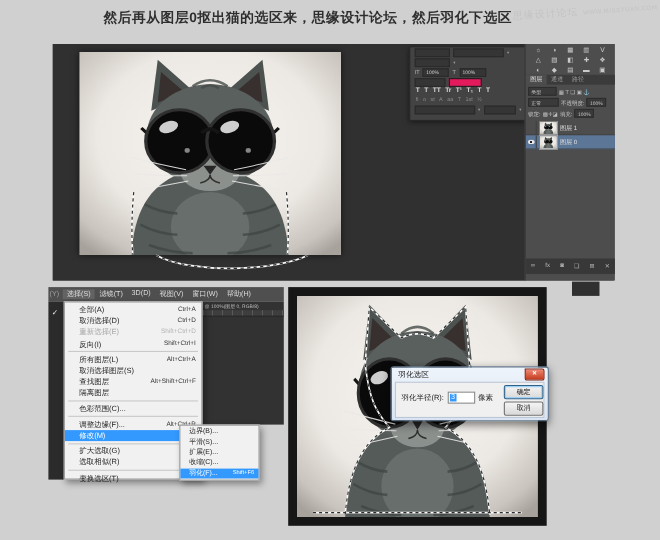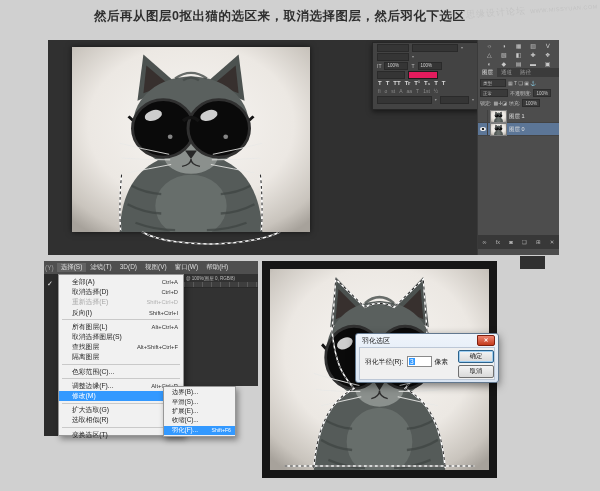--- a/index.html
+++ b/index.html
@@ -155,21 +155,21 @@
     </symbol>
     <symbol id="cat-ants-partial" viewBox="0 0 240 200" preserveAspectRatio="none">
       <path class="ants-w" d="M50,138 C48,160 48,182 49,199 M190,138 C192,160 192,182 191,199"></path>
       <path class="ants-b" d="M50,138 C48,160 48,182 49,199 M190,138 C192,160 192,182 191,199"></path>
     </symbol>
   </defs>
 </svg>
 
 <div class="stage">
 
-  <div class="abs caption">然后再从图层0抠出猫的选区来，取消选择图层，然后羽化下选区</div>
+  <div class="abs caption">然后再从图层0抠出猫的选区来，思缘设计论坛，然后羽化下选区</div>
   <div class="abs watermark">
     <span class="wm-site">思缘设计论坛</span>
     <span class="wm-url">WWW.MISSYUAN.COM</span>
   </div>
 
   <div class="abs ps-window">
     <div class="abs canvas">
       <div class="abs photo">
         <svg viewBox="0 0 240 200" preserveAspectRatio="none">
           <use href="#catpic"></use>

